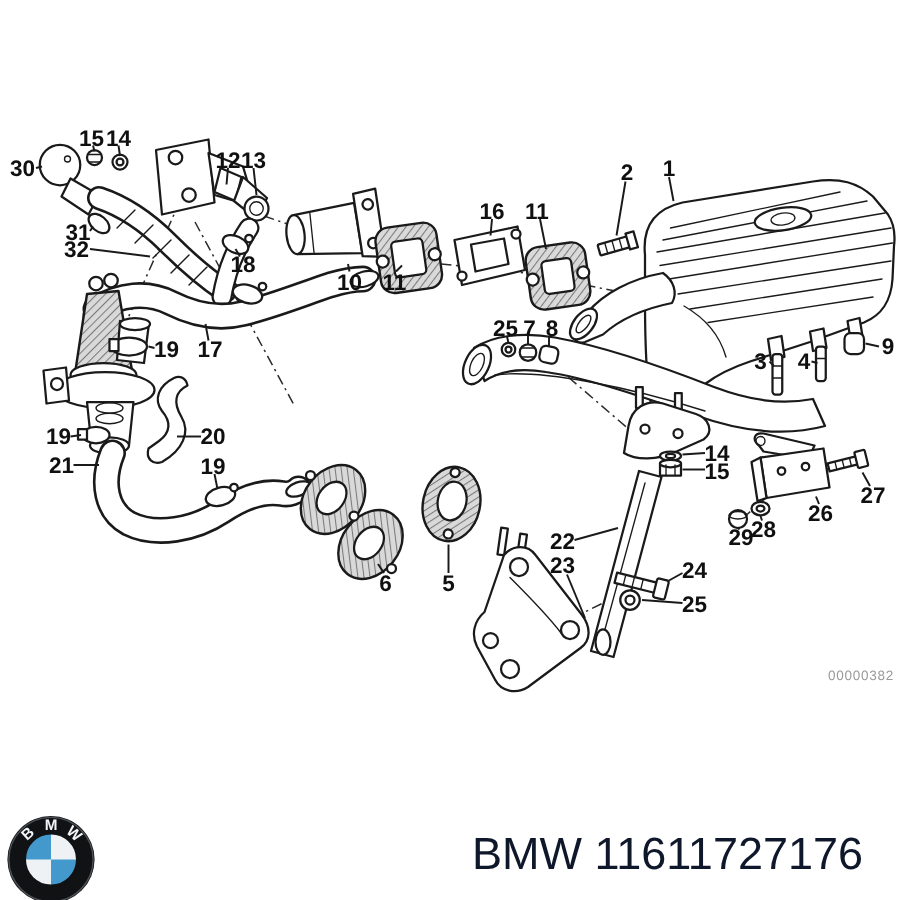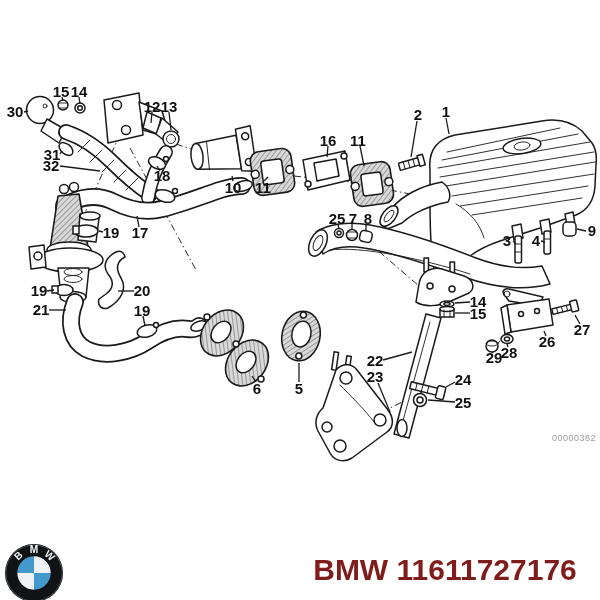--- a/index.html
+++ b/index.html
@@ -9,24 +9,24 @@
   
   .ln { fill:none; stroke:#1a1a1a; stroke-width:1.5; stroke-linecap:round; stroke-linejoin:round; }
   .thin { stroke-width:0.9; }
   .fw { fill:#ffffff; stroke:#1a1a1a; stroke-width:1.5; stroke-linejoin:round; }
   .fh { fill:url(#hatch); stroke:#1a1a1a; stroke-width:1.6; stroke-linejoin:round; }
   .to { fill:none; stroke:#1a1a1a; stroke-width:18; stroke-linecap:round; }
   .ti { fill:none; stroke:#ffffff; stroke-width:14.5; stroke-linecap:round; }
   .dash { fill:none; stroke:#2a2a2a; stroke-width:1; stroke-dasharray:7 3 1.5 3; }
   .leader { stroke:#1a1a1a; stroke-width:1.3; }
   .callout { font:bold 15px "Liberation Sans", sans-serif; fill:#101010; text-anchor:middle; }
-  .watermark { position:absolute; left:538px; top:433px; width:58px; text-align:right;
+  .watermark { position:absolute; left:538px; top:445px; width:58px; text-align:right;
                font-size:9px; letter-spacing:0.5px; color:#9a9a9a; }
   .footer-caption { position:absolute; left:295px; top:553px; width:300px; text-align:center;
-                    font-size:30px; color:#7f1d1d; white-space:nowrap;font-weight:bold; }
+                    font-size:30px; color:#0f172a; white-space:nowrap; }
   .roundel { position:absolute; left:3px; top:542px; width:62px; height:62px; }
 </style>
 </head>
 <body>
 
 <div class="stage">
 
   <svg class="diagram" width="600" height="600" viewBox="0 0 600 600">
     <defs>
       <pattern id="hatch" width="4" height="4" patternUnits="userSpaceOnUse" patternTransform="rotate(45)">

